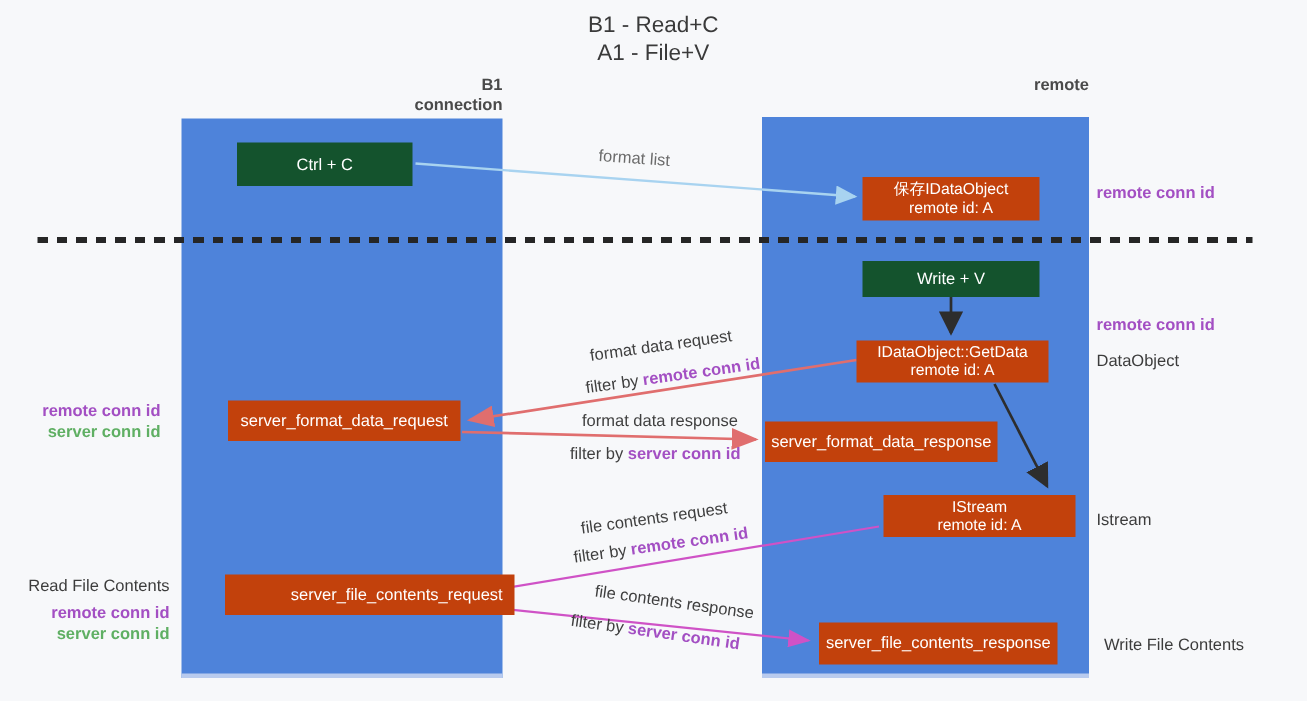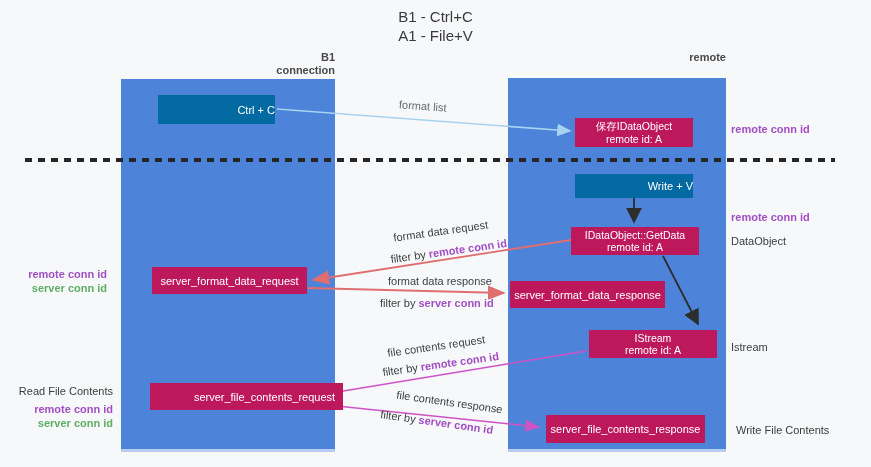--- a/index.html
+++ b/index.html
@@ -2,42 +2,42 @@
 <html><head>
 <meta charset="utf-8">
 <style>
   html,body{margin:0;padding:0;background:#f7f8fa;font-family:"Liberation Sans",sans-serif;}
   #canvas{position:relative;width:871px;height:467px;background:#f7f8fa;overflow:hidden;}
   .abs{position:absolute;}
   .title{width:100%;text-align:center;top:7px;font-size:15px;line-height:19px;color:#3a3a3a;}
   .col-header{text-align:right;font-size:11px;line-height:13px;color:#4a4a4a;font-weight:bold;}
   .column{background:#4e83da;border-bottom:3px solid #b9cbee;}
   .node{display:flex;align-items:center;justify-content:center;text-align:center;color:#ffffff;font-size:11px;line-height:12px;}
-  .node.green{background:#0369a1;justify-content:flex-end;}
-  .node.orange{background:#be185d;}
+  .node.green{background:#14532d;}
+  .node.orange{background:#c2410c;}
   .node .two{font-size:10.5px;line-height:12.5px;}
   .dashes{height:4px;background:repeating-linear-gradient(90deg,#262626 0 7px,transparent 7px 13px);}
   .side-label{font-size:11px;white-space:nowrap;color:#3c3c3c;}
   .side-label.purple{color:#a34fc3;font-weight:bold;}
   .side-label.green{color:#5faf63;font-weight:bold;}
   .arrow-label{font-size:11px;color:#3f3f3f;white-space:nowrap;}
   .arrow-label .purple{color:#a34fc3;font-weight:bold;}
   .fb{margin-right:3px;}
   .rot-neg{transform:rotate(-8deg);}
   .rot-pos{transform:rotate(8deg);}
   .rot-sm{transform:rotate(4deg);color:#6b6b6b;}
   svg{position:absolute;left:0;top:0;pointer-events:none;}
 </style>
 </head>
 <body>
 
 <div id="canvas">
 
   <div class="abs title">
-    <div>B1 - Ctrl+C</div>
+    <div>B1 - Read+C</div>
     <div>A1 - File+V</div>
   </div>
 
   <div class="abs col-header" style="left:121px;top:51px;width:214px;">
     <div>B1</div>
     <div>connection</div>
   </div>
   <div class="abs col-header" style="left:508px;top:51px;width:218px;">
     <div>remote</div>
   </div>

